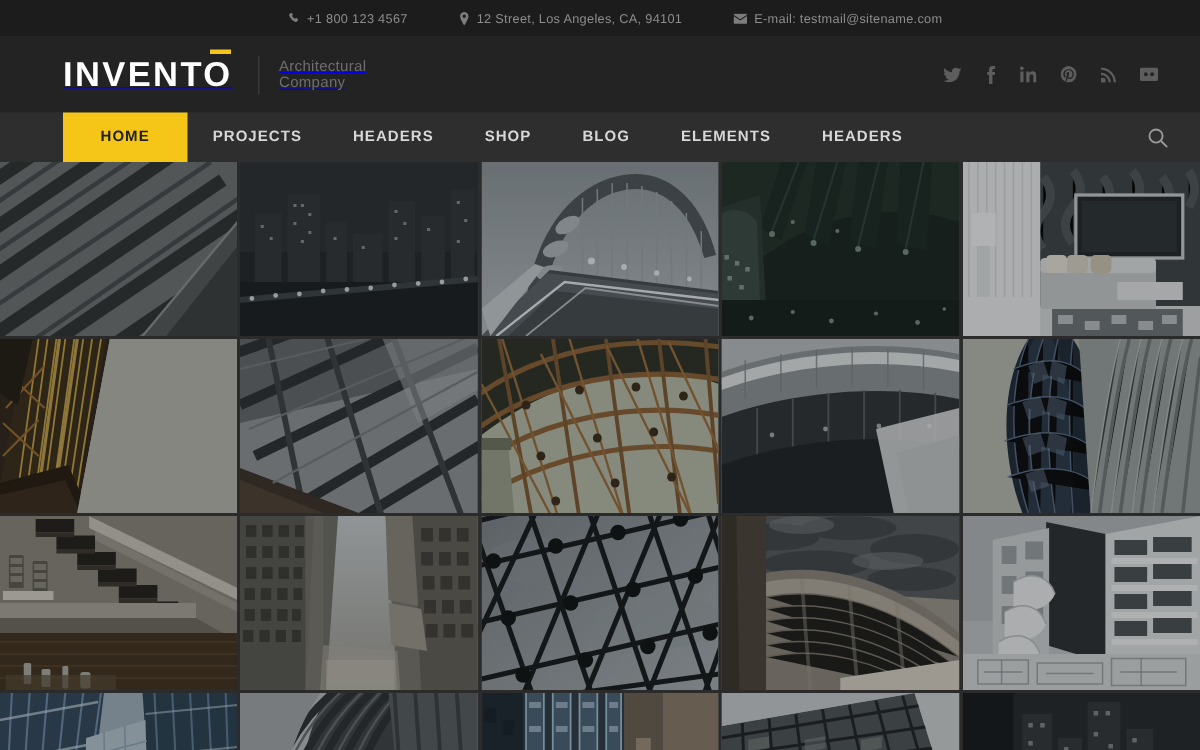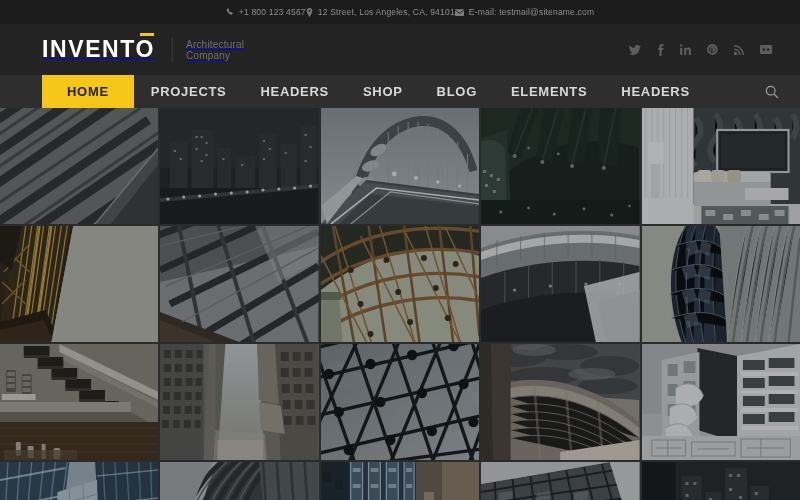--- a/index.html
+++ b/index.html
@@ -11,20 +11,21 @@
     font-family: "Liberation Sans", sans-serif;
   }
 
   
   .topbar {
     height: 24px;
     background: #1c1c1c;
     display: flex;
     align-items: center;
     justify-content: center;
+    gap: 34px;
     color: #8d8d8d;
     font-size: 8.5px;
     letter-spacing: .2px;
     padding-left: 20px;
   }
   .topbar .tb-item {
     display: flex; align-items: center; gap: 5px;
     white-space: nowrap;
   }
   .topbar .tb-icon { display: flex; align-items: center; opacity: .85; }
@@ -78,21 +79,21 @@
     background: #2e2e2e;
     display: flex;
     align-items: stretch;
     padding-left: 42px;
     position: relative;
   }
   .nav-item {
     display: flex; align-items: center;
     padding: 0 17px;
     color: #d8d8d8;
-    font-size: 13px;
+    font-size: 10px;
     font-weight: bold;
     letter-spacing: .7px;
     text-decoration: none;
     white-space: nowrap;
   }
   .nav-item.active {
     background: #f5c518;
     color: #222;
     padding: 0 25px;
   }

